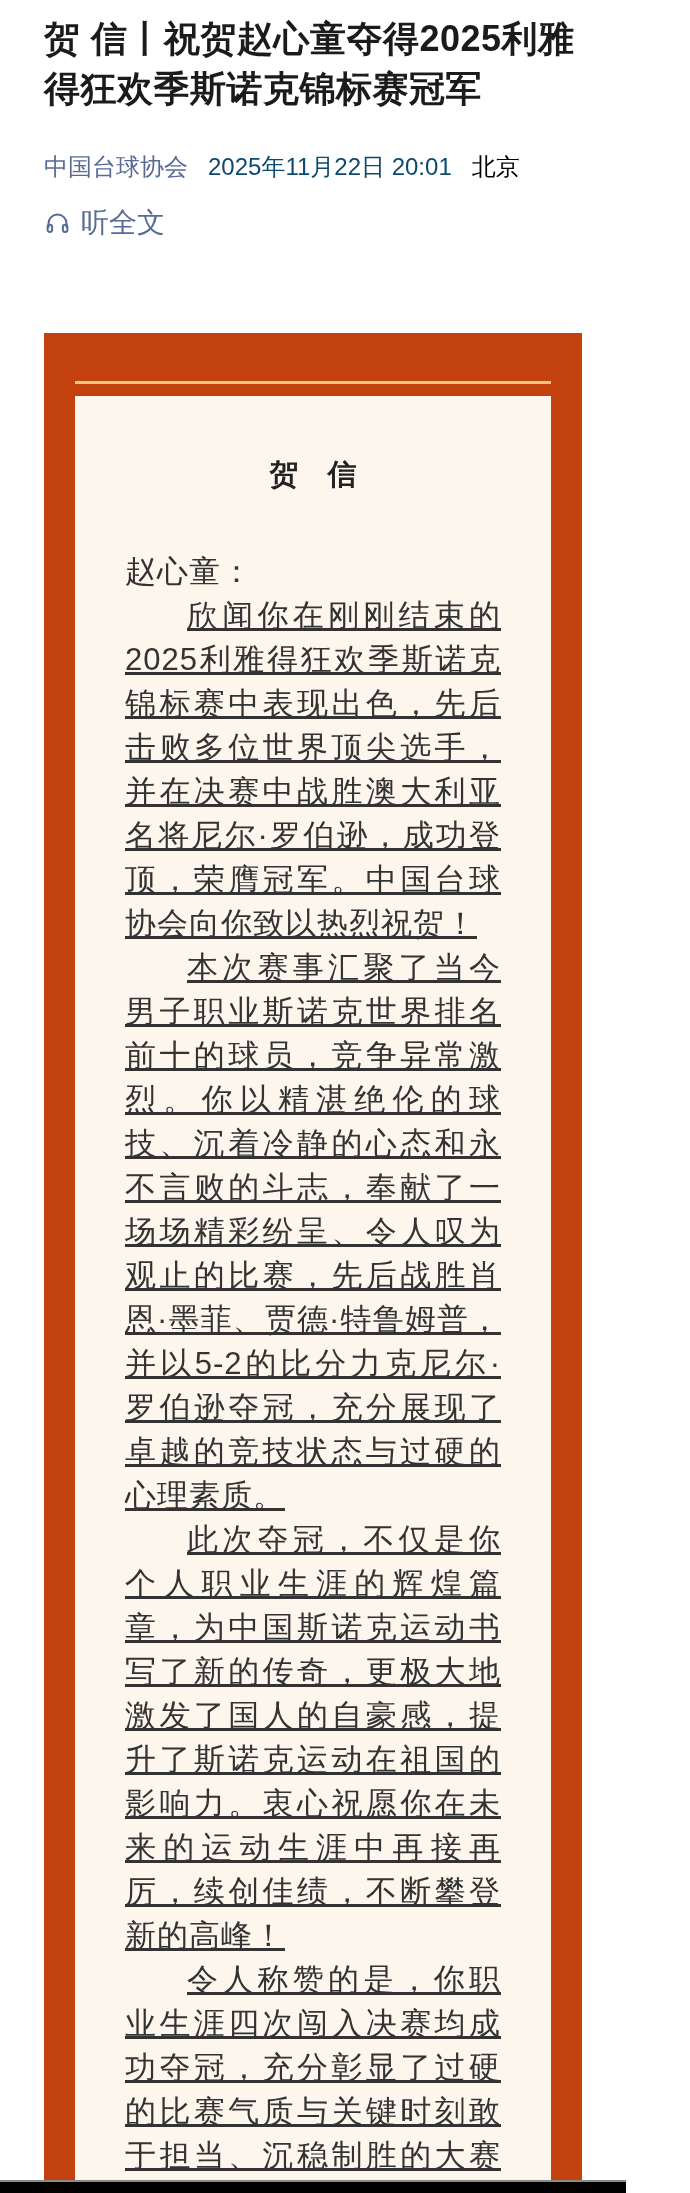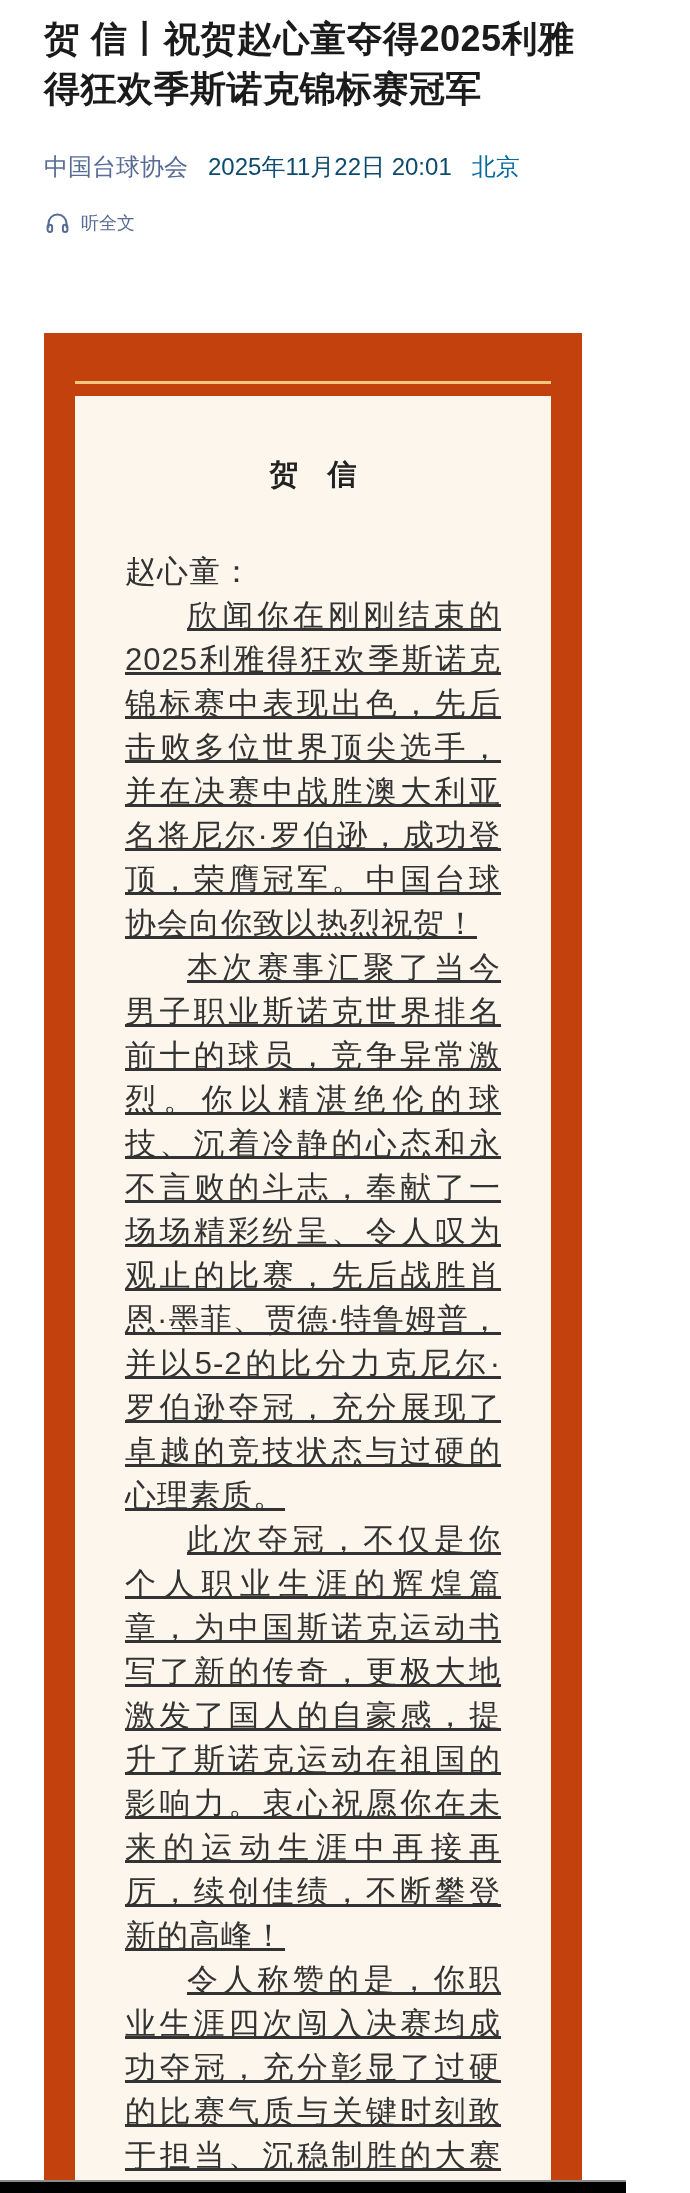--- a/index.html
+++ b/index.html
@@ -28,28 +28,28 @@
     margin-top: 36px;
     display: flex;
     align-items: baseline;
     gap: 20px;
     font-size: 24px;
     line-height: 34px;
     white-space: nowrap;
   }
   .account-name { color: #576b95; cursor: pointer; }
   .publish-meta { color: #0c4a6e; }
-  .publish-location { color: #0369a1; }
+  .publish-location { color: #000000; }
   .listen-row {
     margin-top: 22px;
     display: inline-flex;
     align-items: center;
     gap: 10px;
     color: #576b95;
-    font-size: 18px;
+    font-size: 28px;
     line-height: 34px;
     cursor: pointer;
   }
   .listen-row svg { display: block; }
   
   .letter-card {
     margin: 92px 44px 0 44px;
     background: #c2410c;
     padding: 48px 31px 26px 31px;
   }

